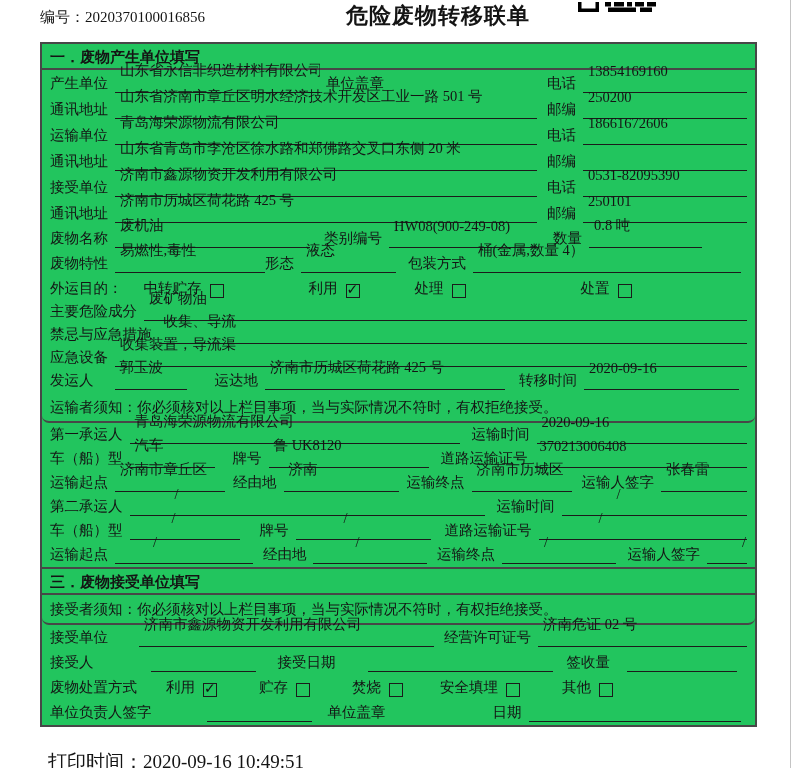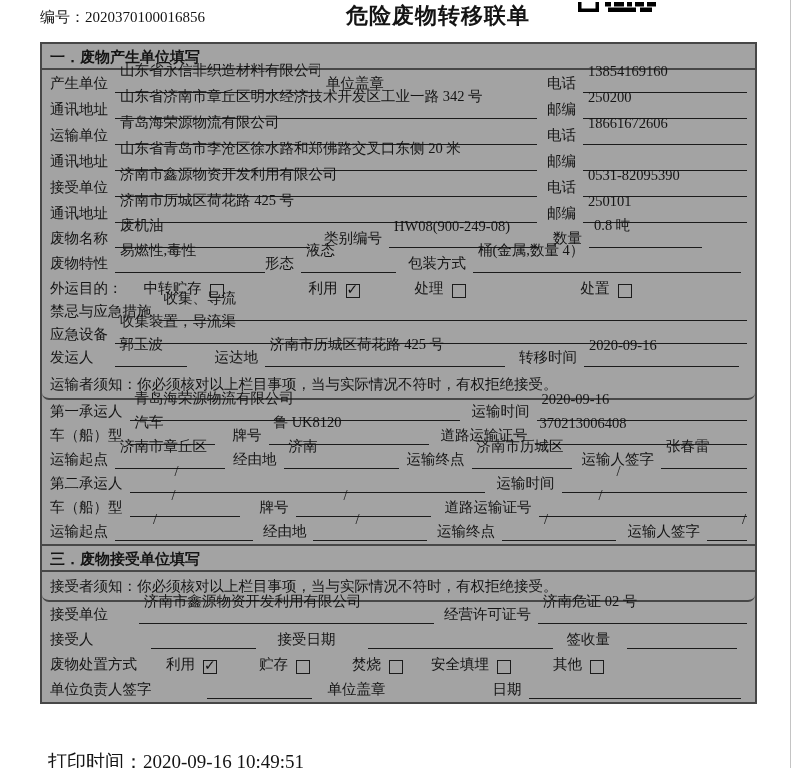--- a/index.html
+++ b/index.html
@@ -5,21 +5,21 @@
   html,body{margin:0;padding:0;background:#ffffff;}
   body{width:796px;height:768px;position:relative;overflow:hidden;
        font-family:"Liberation Serif","DejaVu Serif",serif;color:#141414;font-size:14.5px;}
   .page-edge{position:absolute;top:0;right:5px;width:1px;height:768px;background:#c4c4c4;}
   
   .doc-no{position:absolute;left:40px;top:8px;font-size:15px;white-space:nowrap;}
   .doc-title{position:absolute;left:90px;right:10px;top:1px;text-align:center;
              font-size:22px;font-weight:bold;letter-spacing:1px;font-family:Liberation Serif, serif;}
   .qr{position:absolute;left:578px;top:0;width:80px;height:11px;}
   
-  .form{position:absolute;left:40px;top:42px;width:717px;border:2px solid #474747;box-sizing:border-box;background:#a3a3a3;}
+  .form{position:absolute;left:40px;top:42px;width:717px;border:2px solid #474747;box-sizing:border-box;background:#22c55e;}
   .sec-title{height:22px;padding:2px 8px 0 8px;font-size:15px;font-weight:bold;
              border-bottom:2px solid #474747;display:flex;align-items:center;}
   .sec-top{border-top:2px solid #474747;}
   .notice{height:28px;border-bottom:2px solid #474747;display:flex;align-items:center;padding:0 8px;border-radius:7px;}
   .row{display:flex;align-items:flex-end;padding:0 8px 3px 8px;box-sizing:border-box;}
   .h26{height:26px}.h25{height:25px}.h24{height:24px}.h23{height:23px}
   .cbrow{align-items:center;padding-bottom:0;}
   .l{white-space:nowrap;margin-right:7px;}
   .v{border-bottom:1px solid #1b1b1b;padding:0 5px 12px 5px;white-space:nowrap;
      box-sizing:border-box;min-height:17px;overflow:hidden;}
@@ -67,21 +67,21 @@
       <span class="v" style="width:205px">山东省永信非织造材料有限公司</span>
       <span class="l" style="margin-left:6px">单位盖章</span>
     </div>
     <span class="l">电话</span>
     <span class="v f1">13854169160</span>
   </div>
 
   <div class="row h26">
     <div class="lw">
       <span class="l">通讯地址</span>
-      <span class="v f1" style="margin-right:10px">山东省济南市章丘区明水经济技术开发区工业一路 342 号</span>
+      <span class="v f1" style="margin-right:10px">山东省济南市章丘区明水经济技术开发区工业一路 501 号</span>
     </div>
     <span class="l">邮编</span>
     <span class="v f1">250200</span>
   </div>
 
   <div class="row h26">
     <div class="lw">
       <span class="l">运输单位</span>
       <span class="v f1" style="margin-right:10px">青岛海荣源物流有限公司</span>
     </div>
@@ -147,20 +147,24 @@
     <span class="cbi" style="margin-left:55px">
       <span>处理</span>
       <span class="cb"></span>
     </span>
     <span class="cbi" style="margin-left:115px">
       <span>处置</span>
       <span class="cb"></span>
     </span>
   </div>
 
+  <div class="row h23">
+    <span class="l">主要危险成分</span>
+    <span class="v f1">废矿物油</span>
+  </div>
 
   <div class="row h23">
     <span class="l">禁忌与应急措施</span>
     <span class="v f1">收集、导流</span>
   </div>
 
   <div class="row h23">
     <span class="l">应急设备</span>
     <span class="v f1">收集装置，导流渠</span>
   </div>
@@ -256,21 +260,21 @@
       <span class="cb on"></span>
     </span>
     <span class="cbi" style="margin-left:42px">
       <span>贮存</span>
       <span class="cb"></span>
     </span>
     <span class="cbi" style="margin-left:42px">
       <span>焚烧</span>
       <span class="cb"></span>
     </span>
-    <span class="cbi" style="margin-left:28px">
+    <span class="cbi" style="margin-left:37px">
       <span>安全填埋</span>
       <span class="cb"></span>
     </span>
     <span class="cbi" style="margin-left:42px">
       <span>其他</span>
       <span class="cb"></span>
     </span>
   </div>
 
   <div class="row h25">

